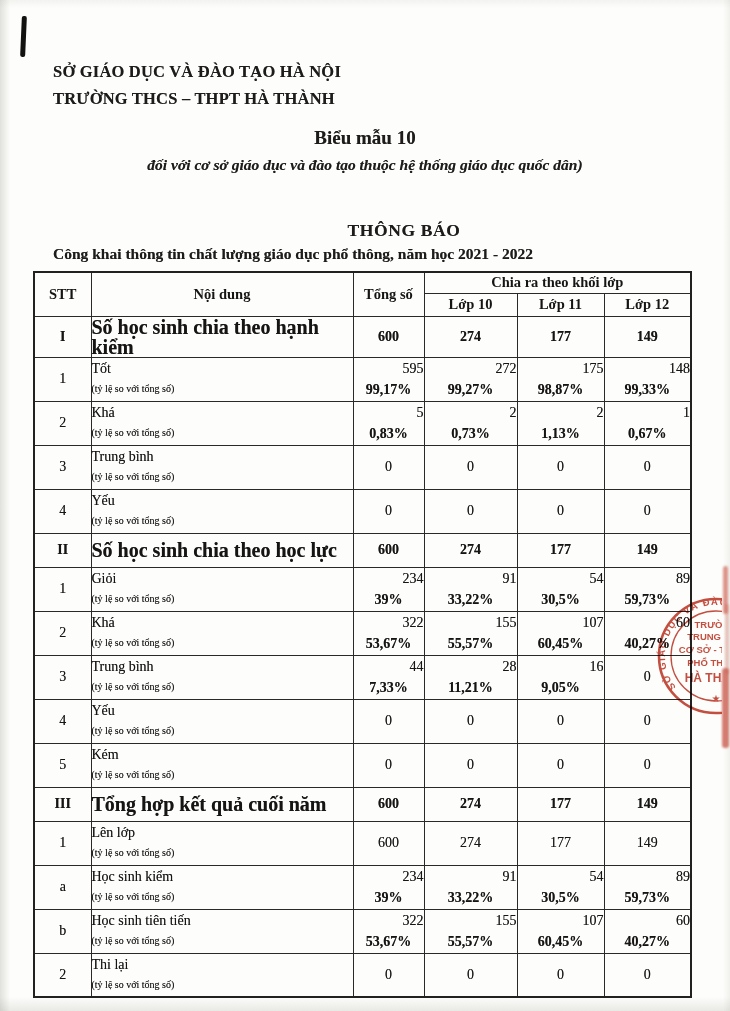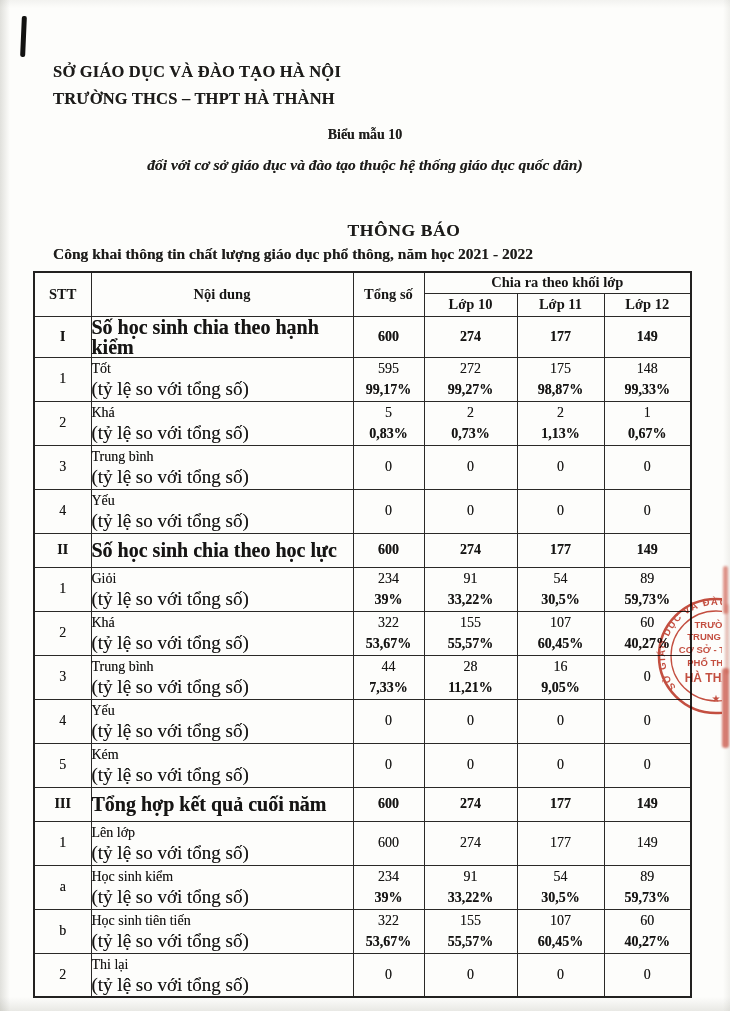--- a/index.html
+++ b/index.html
@@ -22,21 +22,21 @@
 
   .pen-mark{
     position:absolute;left:21px;top:16px;width:5px;height:41px;
     background:#121211;border-radius:2px;transform:rotate(2.5deg);
   }
 
   .org{position:absolute;left:53px;top:58px;line-height:27px;}
   .org div{font-weight:bold;font-size:16.5px;letter-spacing:.2px;}
 
   .form-no{position:absolute;left:0;top:127px;width:730px;text-align:center;
-    font-weight:bold;font-size:14px;}
+    font-weight:bold;font-size:19px;}
   .circ-note{position:absolute;left:0;top:151px;width:730px;text-align:center;
     font-style:italic;font-weight:600;font-size:15.5px;line-height:28px;}
 
   .doc-title{position:absolute;left:0;top:220px;width:730px;text-align:center;
     font-weight:bold;font-size:17.5px;letter-spacing:.6px;padding-left:39px;}
   .doc-subtitle{position:absolute;left:0;top:245px;width:586px;text-align:center;
     font-weight:bold;font-size:15.5px;}
 
   table.main{
     position:absolute;left:33px;top:271px;width:657px;
@@ -48,23 +48,23 @@
   }
   table.main{border:2.2px solid #222120;}
   thead th{font-weight:bold;font-size:14.5px;text-align:center;}
   tr.hdr1{height:21px;} tr.hdr2{height:23px;}
   tbody tr.section{height:34px;}
   tbody tr.data{height:44px;}
   td.stt{text-align:center;font-size:14px;}
   tr.section td.stt{font-weight:bold;}
   td.label{text-align:left;padding-left:7px;line-height:20px;}
   tr.section td.label div{font-weight:bold;font-size:20px;}
-  .cat-note{font-size:19px;}
+  .cat-note{font-size:10px;}
   td.val{text-align:center;}
-  td.val .num{line-height:21px;font-size:14px;}
+  td.val .num{line-height:21px;font-size:14px;text-align:right;}
   td.val .pct{line-height:21px;font-size:14px;font-weight:bold;}
   td.val .solo{font-size:14px;}
   tr.section td.val{font-weight:bold;}
 
   .stamp{
     position:absolute;left:654px;top:594px;width:68px;height:128px;
     overflow:hidden;opacity:.9;mix-blend-mode:multiply;
     pointer-events:none;
   }
   .smear{position:absolute;border-radius:3px;filter:blur(1.2px);}

